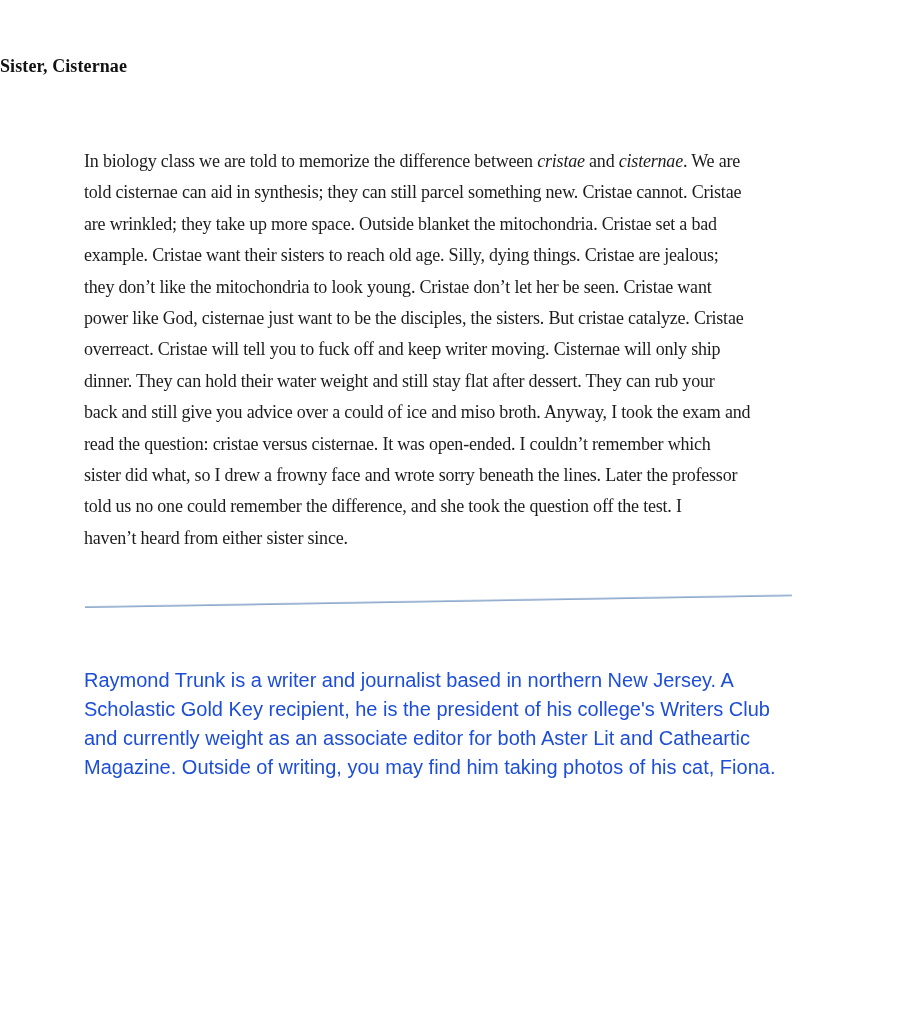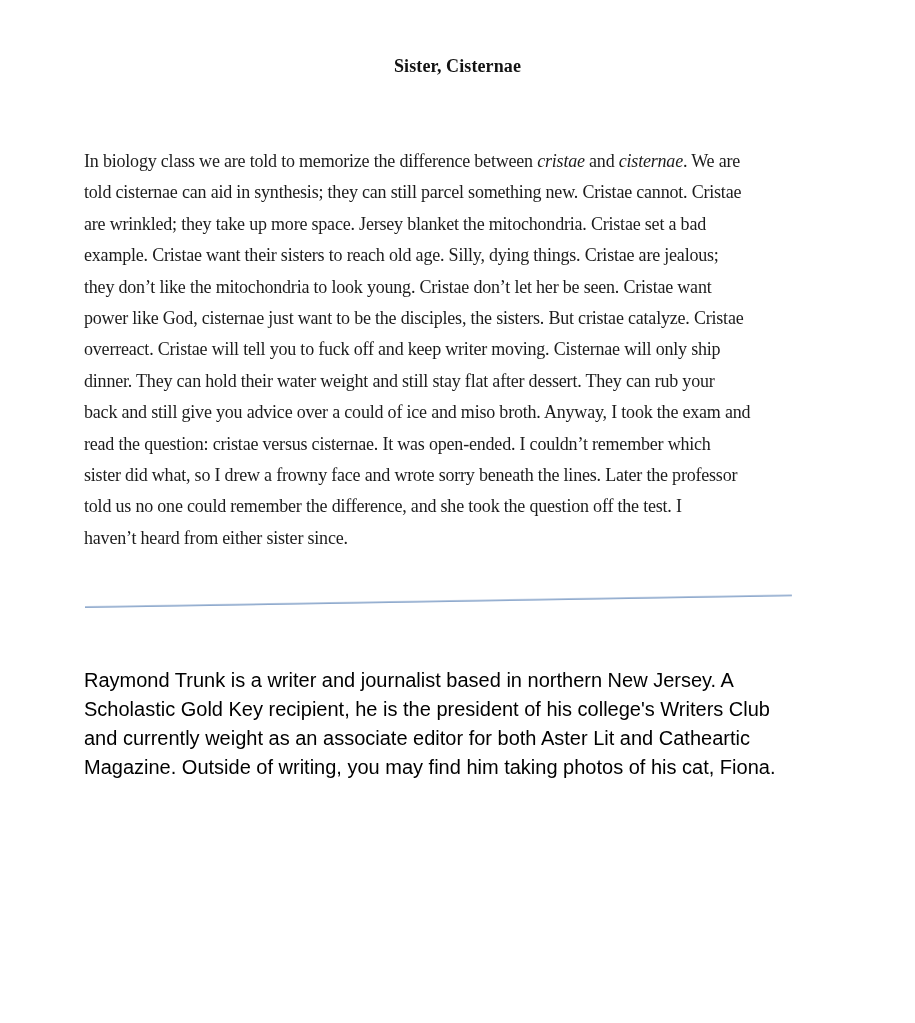--- a/index.html
+++ b/index.html
@@ -13,21 +13,21 @@
     height: 1023px;
     background: #ffffff;
     overflow: hidden;
     font-family: "Liberation Serif", serif;
   }
   .doc-title {
     position: absolute;
     top: 54px;
     left: 0;
     width: 915px;
-    text-align: center;
+    text-align: left;
     font-family: "Liberation Serif", serif;
     font-weight: bold;
     font-size: 18px;
     line-height: 24px;
     color: #121212;
     letter-spacing: 0.1px;
   }
   .poem {
     position: absolute;
     top: 146px;
@@ -73,35 +73,35 @@
 </head>
 <body>
 
 <div class="page">
 
   <div class="doc-title">Sister, Cisternae</div>
 
   <div class="poem" style="color: rgb(28, 28, 28);">
       <div class="line"><span>In biology class we are told to memorize the difference between </span><i>cristae</i><span> and </span><i>cisternae</i><span>. We are</span></div>
       <div class="line"><span>told cisternae can aid in synthesis; they can still parcel something new. Cristae cannot. Cristae</span></div>
-      <div class="line"><span>are wrinkled; they take up more space. Jersey blanket the mitochondria. Cristae set a bad</span></div>
+      <div class="line"><span>are wrinkled; they take up more space. Outside blanket the mitochondria. Cristae set a bad</span></div>
       <div class="line"><span>example. Cristae want their sisters to reach old age. Silly, dying things. Cristae are jealous;</span></div>
       <div class="line"><span>they don’t like the mitochondria to look young. Cristae don’t let her be seen. Cristae want</span></div>
       <div class="line"><span>power like God, cisternae just want to be the disciples, the sisters. But cristae catalyze. Cristae</span></div>
       <div class="line"><span>overreact. Cristae will tell you to fuck off and keep writer moving. Cisternae will only ship</span></div>
       <div class="line"><span>dinner. They can hold their water weight and still stay flat after dessert. They can rub your</span></div>
       <div class="line"><span>back and still give you advice over a could of ice and miso broth. Anyway, I took the exam and</span></div>
       <div class="line"><span>read the question: cristae versus cisternae. It was open-ended. I couldn’t remember which</span></div>
       <div class="line"><span>sister did what, so I drew a frowny face and wrote sorry beneath the lines. Later the professor</span></div>
       <div class="line"><span>told us no one could remember the difference, and she took the question off the test. I</span></div>
       <div class="line"><span>haven’t heard from either sister since.</span></div>
     </div>
 
   <div class="divider" style="background: linear-gradient(rgb(198, 212, 230), rgb(125, 156, 197));"></div>
 
-  <div class="bio" style="color: #000000;">
+  <div class="bio" style="color: #1d4ed8;">
       <div class="line"><span>Raymond Trunk is a writer and journalist based in northern New Jersey. A</span></div>
       <div class="line"><span>Scholastic Gold Key recipient, he is the president of his college's Writers Club</span></div>
       <div class="line"><span>and currently weight as an associate editor for both Aster Lit and Catheartic</span></div>
       <div class="line"><span>Magazine. Outside of writing, you may find him taking photos of his cat, Fiona.</span></div>
     </div>
 
 </div>
 
 </body></html>

